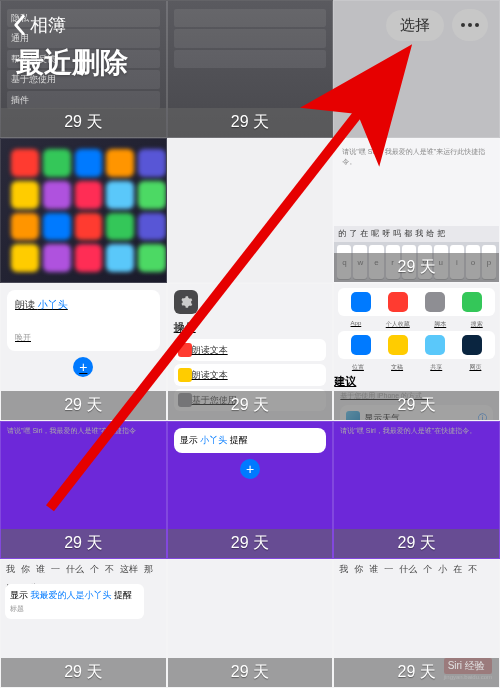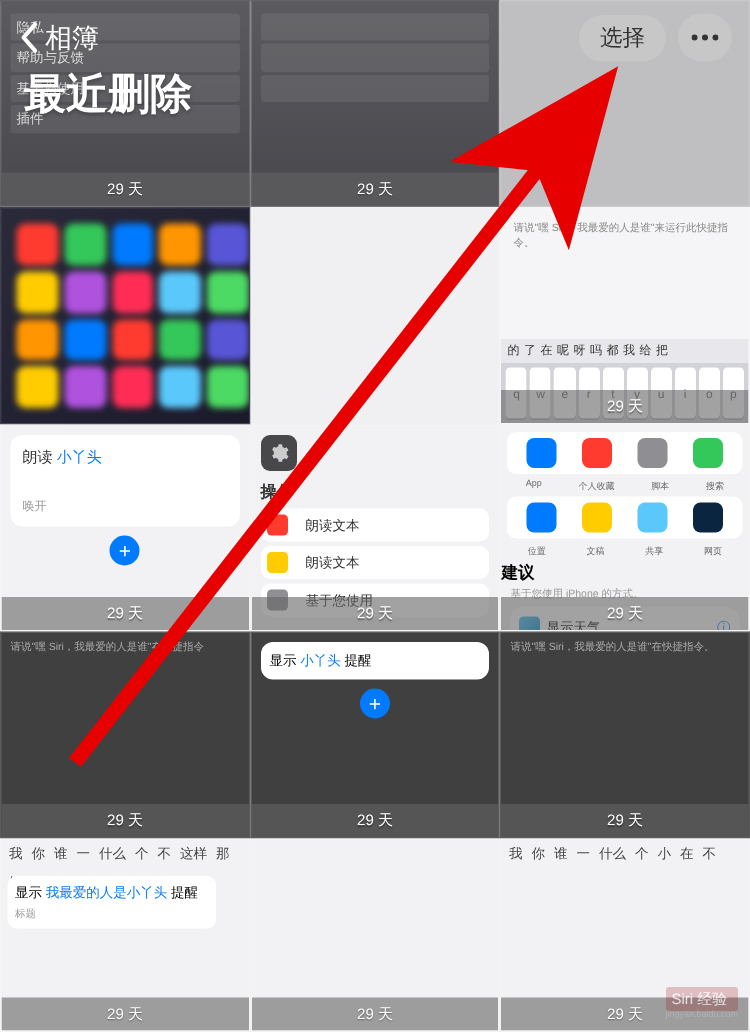--- a/index.html
+++ b/index.html
@@ -11,64 +11,64 @@
     .spacer { flex: 1; }
     .pill-btn { background: rgba(200,200,200,0.85); color: #333; border-radius: 16px; padding: 6px 14px; font-size: 15px; cursor: pointer; margin-left: 8px; }
     .more-btn { width: 36px; height: 32px; background: rgba(200,200,200,0.85); border-radius: 16px; display: flex; align-items: center; justify-content: center; cursor: pointer; margin-left: 8px; }
     .more-btn svg { width: 18px; height: 6px; }
     
     .title { position: absolute; top: 44px; left: 16px; color: #fff; font-size: 28px; font-weight: 600; z-index: 10; text-shadow: 0 1px 3px rgba(0,0,0,0.3); }
     
     .grid { position: absolute; top: 0; left: 0; right: 0; bottom: 0; display: grid; grid-template-columns: repeat(3, 1fr); grid-template-rows: 138px 145px 138px 138px 129px; }
     .cell { position: relative; border: 1px solid rgba(255,255,255,0.15); overflow: hidden; background: #aaa; }
     
-    .days-badge { position: absolute; left: 0; right: 0; bottom: 0; text-align: center; color: #fff; font-size: 10px; padding: 4px 0; background: rgba(100,100,100,0.6); text-shadow: 0 1px 1px rgba(0,0,0,0.4); margin-top: 12px; }
+    .days-badge { position: absolute; left: 0; right: 0; bottom: 0; text-align: center; color: #fff; font-size: 16px; padding: 4px 0; background: rgba(100,100,100,0.6); text-shadow: 0 1px 1px rgba(0,0,0,0.4); margin-top: 12px; }
     
     
     .c1, .c2 { background: linear-gradient(180deg, #5a5a5f 0%, #48484d 100%); filter: blur(0.5px); }
     .c3 { background: #bfbfc2; }
     .settings-lines { padding: 8px 6px; font-size: 9px; color: #ddd; line-height: 1.6; }
     .settings-row { background: rgba(255,255,255,0.08); margin-bottom: 2px; padding: 2px 4px; border-radius: 2px; }
     
     
     .c4 { background: linear-gradient(135deg, #2a2a3a 0%, #1a1a2a 100%); position: relative; }
     .app-icons { position: absolute; inset: 10px; display: grid; grid-template-columns: repeat(5,1fr); gap: 4px; filter: blur(2px); }
     .app-icons div { width: 100%; aspect-ratio: 1; border-radius: 6px; }
     .c5 { background: #f0f0f2; }
     .c6 { background: #f5f5f7; padding: 6px; font-size: 8px; color: #666; }
     .siri-tip { font-size: 7px; color: #888; padding: 2px; }
     .kbd { position: absolute; bottom: 0; left: 0; right: 0; height: 40px; background: #d1d3d9; display: flex; gap: 2px; padding: 3px; }
     .kbd span { flex: 1; background: #fff; border-radius: 3px; box-shadow: 0 1px 0 rgba(0,0,0,0.2); font-size: 8px; display: flex; align-items: center; justify-content: center; }
     .kbd-cn { position: absolute; bottom: 40px; left: 0; right: 0; height: 16px; display: flex; gap: 3px; padding: 2px 4px; background: #e8e8ec; }
     .kbd-cn span { font-size: 8px; color: #333; }
     
     
-    .c7, .c8, .c9 { background: #f2f2f4; }
+    .c7, .c8, .c9 { background: #f2f2f4; text-decoration: underline; }
     .shortcut-card { margin: 6px; background: #fff; border-radius: 8px; padding: 8px; font-size: 10px; color: #333; }
     .shortcut-card .st { color: #007aff; font-size: 10px; }
     .plus-circle { width: 20px; height: 20px; background: #007aff; border-radius: 50%; color: #fff; display: flex; align-items: center; justify-content: center; font-size: 14px; margin: 6px auto 0; }
     .gear-icon { width: 24px; height: 24px; background: #48484a; border-radius: 6px; margin: 6px; display: flex; align-items: center; justify-content: center; }
     .gear-icon svg { width: 14px; height: 14px; fill: #ccc; }
     .ops-section { margin: 4px 6px; font-size: 10px; color: #333; }
     .ops-title { font-size: 11px; font-weight: 600; margin-bottom: 4px; }
-    .ops-row { display: flex; align-items: center; gap: 12px; background: #fff; border-radius: 6px; padding: 4px; margin-bottom: 3px; font-size: 9px; }
+    .ops-row { display: flex; align-items: center; gap: 0; background: #fff; border-radius: 6px; padding: 4px; margin-bottom: 3px; font-size: 9px; }
     .ops-row .icon-sq { width: 14px; height: 14px; border-radius: 3px; flex-shrink: 0; }
     .icon-red { background: #ff3b30; }
     .icon-yellow { background: #ffcc00; }
     .icon-gray { background: #8e8e93; }
     .app-bar { display: flex; justify-content: space-around; padding: 4px; background: #fff; border-radius: 6px; margin: 4px; }
     .app-bar .ab { width: 20px; height: 20px; border-radius: 5px; }
     .suggest-card { margin: 4px 6px; background: #fff; border-radius: 8px; padding: 6px; }
     .suggest-card .row1 { display: flex; align-items: center; gap: 4px; font-size: 9px; margin-bottom: 4px; }
     .suggest-title { font-size: 11px; font-weight: 600; margin: 2px 0; }
     .suggest-sub { font-size: 7px; color: #999; margin: 0 6px 2px; }
     .weather-sq { width: 14px; height: 14px; background: linear-gradient(135deg,#4fc3f7,#0288d1); border-radius: 3px; }
     
     
-    .c10, .c11, .c12 { background: #404040; }
+    .c10, .c11, .c12 { background: #6d28d9; }
     .prompt-card { margin: 6px; background: #fff; border-radius: 8px; padding: 6px; font-size: 9px; }
     .prompt-card .bl { color: #007aff; }
     .small-note { font-size: 7px; color: #aaa; padding: 4px 6px; }
     
     
     .c13, .c14, .c15 { background: #f2f2f4; position: relative; }
     .kbd-cn-bottom { position: absolute; top: 0; left: 0; right: 0; padding: 3px 5px; font-size: 9px; color: #444; display: flex; gap: 6px; flex-wrap: wrap; }
     .kbd-cn-bottom span { white-space: nowrap; }
     .reminder-card { position: absolute; top: 24px; left: 4px; right: 22px; background: #fff; border-radius: 6px; padding: 5px; font-size: 9px; }
     .reminder-card .bl2 { color: #007aff; }
@@ -81,20 +81,21 @@
     .watermark .wm-sub { font-size: 6px; color: #bbb; text-align: right; }
   </style>
 </head>
 <body>
 
 <div class="grid">
 
   <div class="cell c1">
     <div class="settings-lines">
       <div class="settings-row">隐私</div>
+      <div class="settings-row">通用</div>
       <div class="settings-row">帮助与反馈</div>
       <div class="settings-row">基于您使用</div>
       <div class="settings-row">插件</div>
     </div>
     <div class="days-badge">29 天</div>
   </div>
   <div class="cell c2">
     <div class="settings-lines">
       <div class="settings-row">&nbsp;</div>
       <div class="settings-row">&nbsp;</div>

